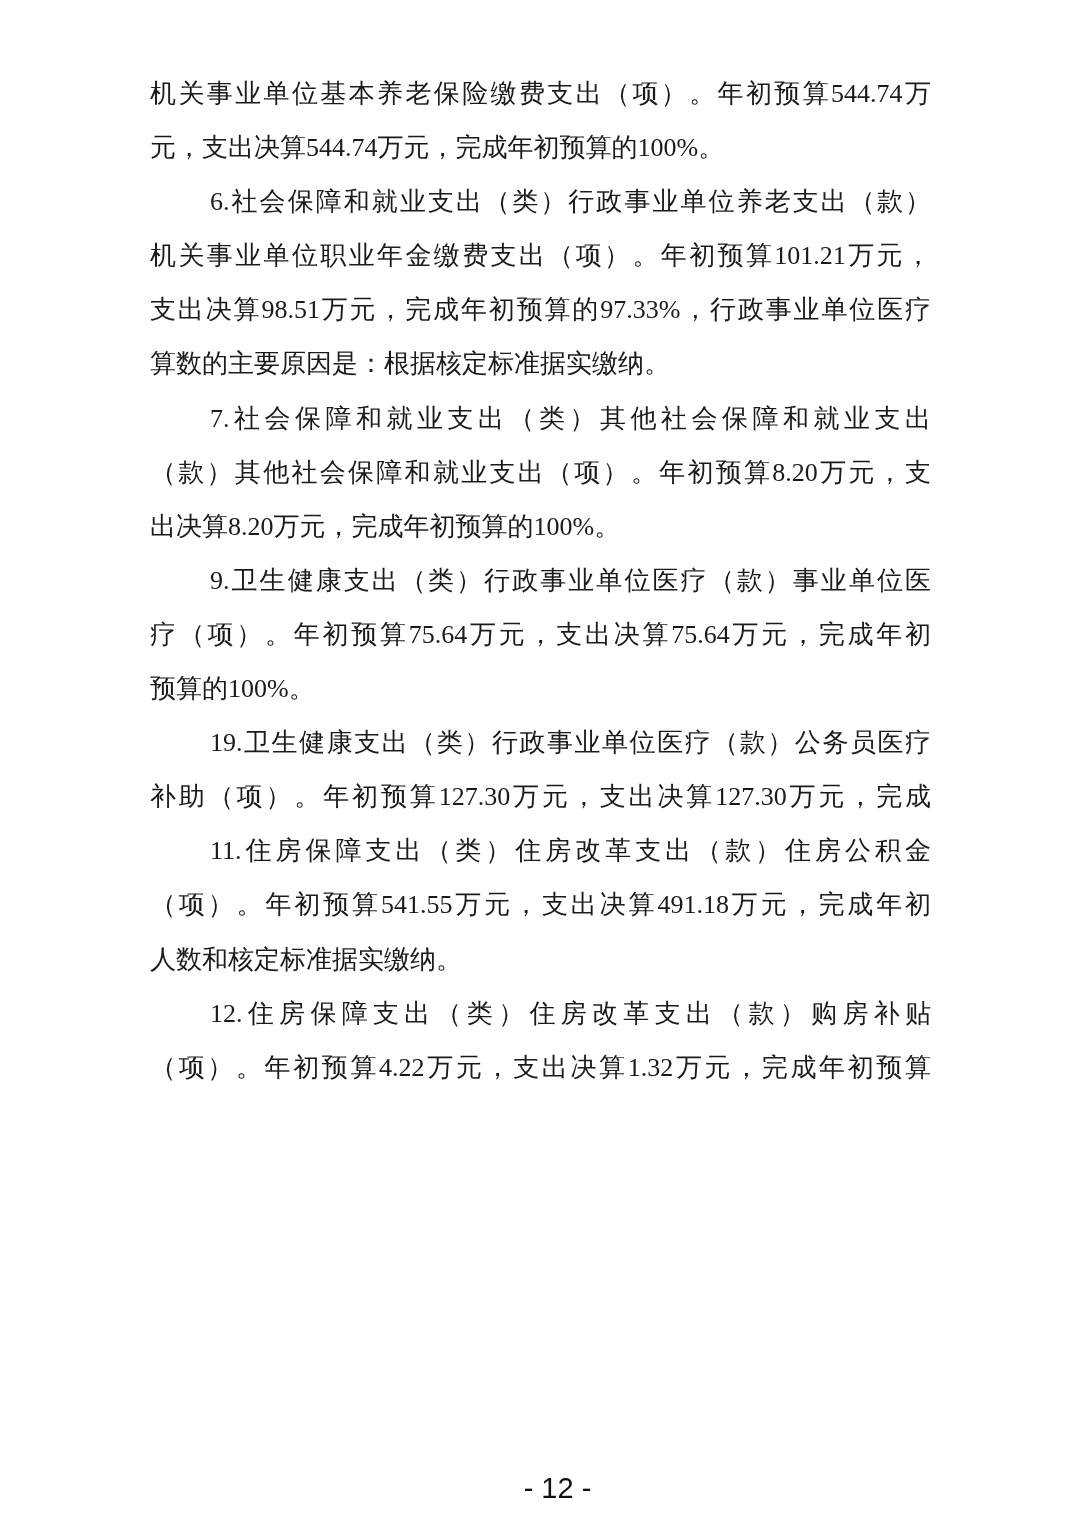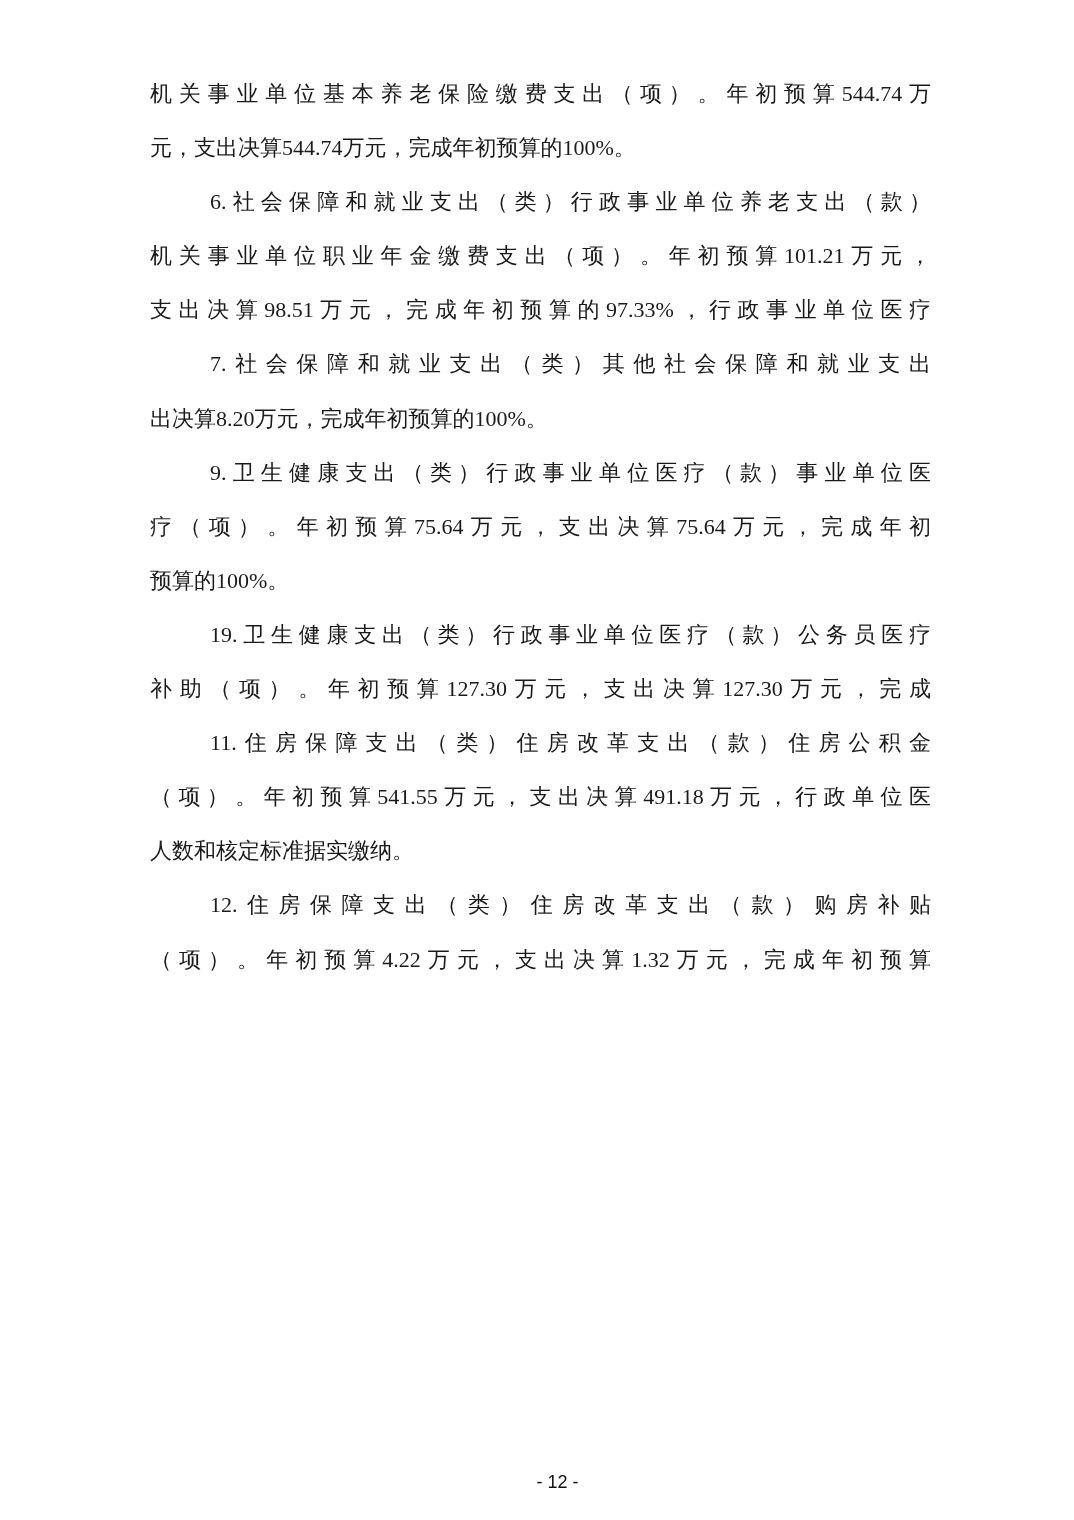--- a/index.html
+++ b/index.html
@@ -20,82 +20,84 @@
     position: absolute;
     left: 150px;
     top: 67px;
     width: 781px;
   }
   .para {
     margin: 0;
     padding: 0;
   }
   .line {
-    font-size: 22px;
+    font-size: 26px;
     height: 54.1px;
     line-height: 54.1px;
     overflow: hidden;
     text-align: left;
   }
   .line.stretch {
     text-align: justify;
     text-align-last: justify;
   }
   .line.indent {
     padding-left: 60px;
   }
   .footer {
     position: absolute;
     left: 0;
     right: 0;
     top: 1472px;
     text-align: center;
     font-family: "Liberation Sans", "DejaVu Sans", sans-serif;
-    font-size: 18px;
+    font-size: 29px;
     color: #111111;
     padding-left: 41px;
   }
 </style>
 </head>
 <body>
 
 <div class="page">
   <div class="content">
 
     <div class="para">
       <div class="line stretch">机关事业单位基本养老保险缴费支出（项）。年初预算544.74万</div>
       <div class="line">元，支出决算544.74万元，完成年初预算的100%。</div>
     </div>
 
     <div class="para">
       <div class="line stretch indent">6.社会保障和就业支出（类）行政事业单位养老支出（款）</div>
       <div class="line stretch">机关事业单位职业年金缴费支出（项）。年初预算101.21万元，</div>
       <div class="line stretch">支出决算98.51万元，完成年初预算的97.33%，行政事业单位医疗</div>
+      <div class="line">算数的主要原因是：根据核定标准据实缴纳。</div>
     </div>
 
     <div class="para">
       <div class="line stretch indent">7.社会保障和就业支出（类）其他社会保障和就业支出</div>
+      <div class="line stretch">（款）其他社会保障和就业支出（项）。年初预算8.20万元，支</div>
       <div class="line">出决算8.20万元，完成年初预算的100%。</div>
     </div>
 
 
     <div class="para">
       <div class="line stretch indent">9.卫生健康支出（类）行政事业单位医疗（款）事业单位医</div>
       <div class="line stretch">疗（项）。年初预算75.64万元，支出决算75.64万元，完成年初</div>
       <div class="line">预算的100%。</div>
     </div>
 
     <div class="para">
       <div class="line stretch indent">19.卫生健康支出（类）行政事业单位医疗（款）公务员医疗</div>
       <div class="line stretch">补助（项）。年初预算127.30万元，支出决算127.30万元，完成</div>
     </div>
 
     <div class="para">
       <div class="line stretch indent">11.住房保障支出（类）住房改革支出（款）住房公积金</div>
-      <div class="line stretch">（项）。年初预算541.55万元，支出决算491.18万元，行政单位医</div>
+      <div class="line stretch">（项）。年初预算541.55万元，支出决算491.18万元，完成年初</div>
       <div class="line">人数和核定标准据实缴纳。</div>
     </div>
 
     <div class="para">
       <div class="line stretch indent">12.住房保障支出（类）住房改革支出（款）购房补贴</div>
       <div class="line stretch">（项）。年初预算4.22万元，支出决算1.32万元，完成年初预算</div>
     </div>
 
   </div>
 

